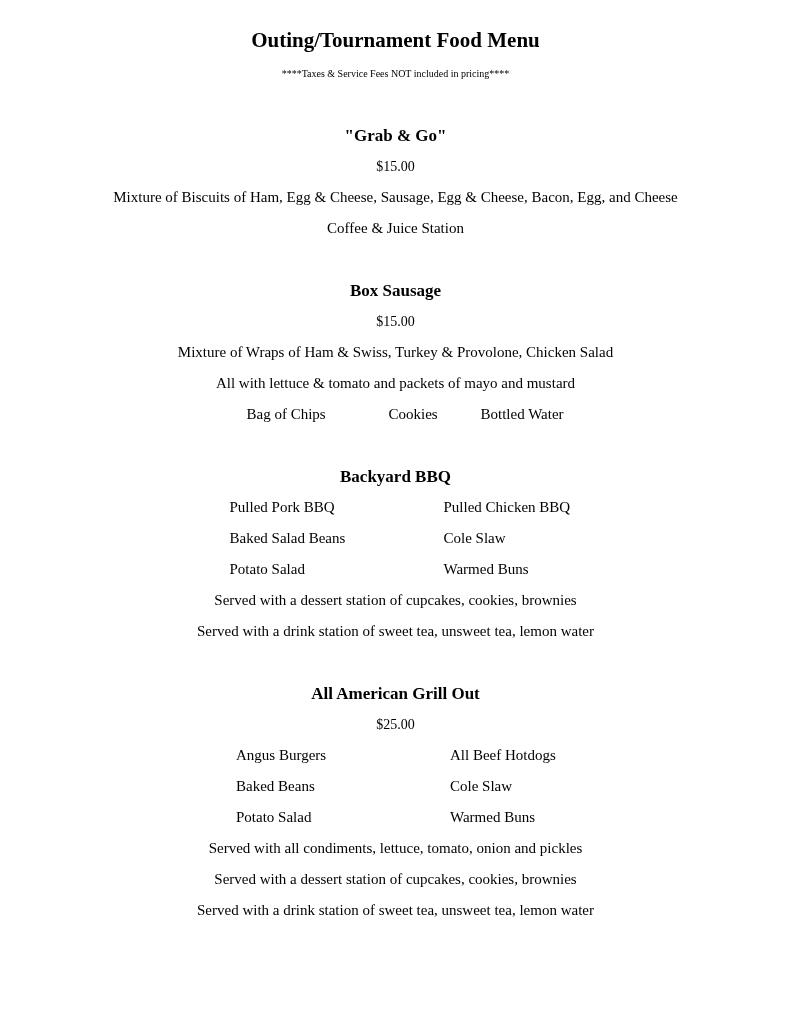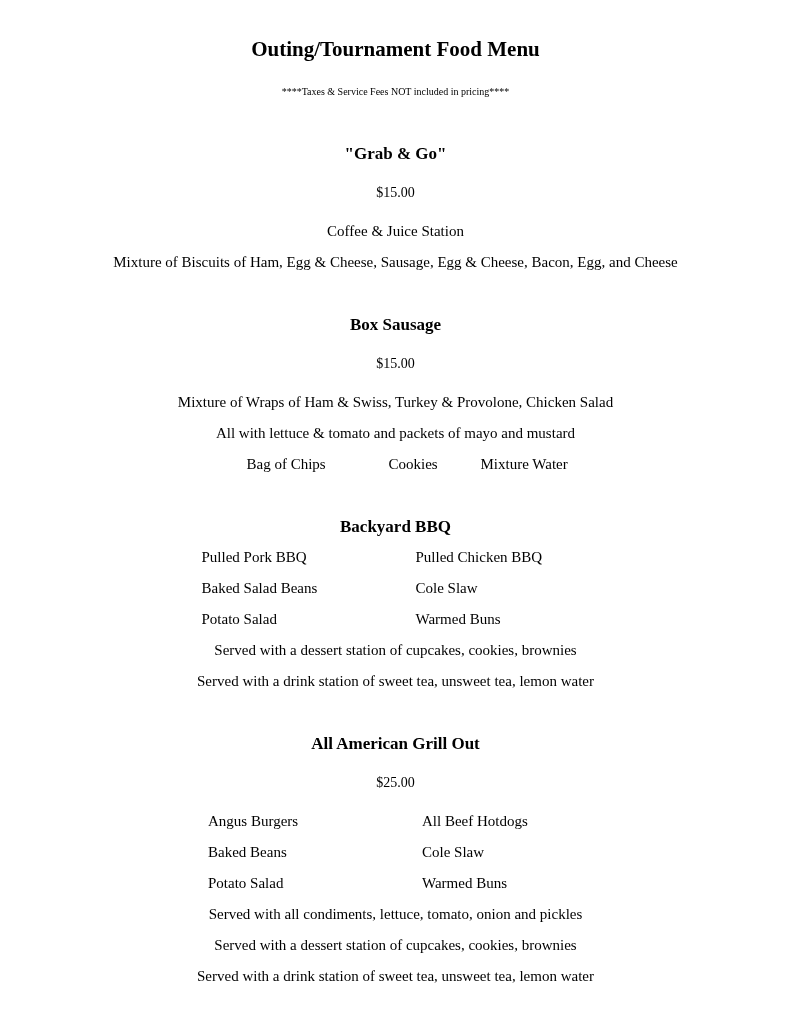--- a/index.html
+++ b/index.html
@@ -25,21 +25,21 @@
     padding-top: 26px;
     text-align: center;
   }
 
   
   .doc-title {
     font-size: 21px;
     font-weight: bold;
     line-height: 28px;
     letter-spacing: 0px;
-    margin: 9px;
+    margin: 0;
   }
   .doc-subtitle {
     font-size: 10px;
     font-weight: normal;
     line-height: 31px;
     margin: 0;
     padding-top: 4px;
   }
 
   
@@ -48,21 +48,21 @@
   }
   .section-title {
     font-size: 17px;
     font-weight: bold;
     line-height: 31px;
     margin: 0;
   }
   .section-price {
     font-size: 14px;
     line-height: 31px;
-    margin: 8px;
+    margin: 0;
   }
   .line {
     font-size: 15px;
     line-height: 31px;
     margin: 0;
     white-space: nowrap;
   }
 
   
   .cols {
@@ -70,21 +70,21 @@
     margin: 0 auto;
     text-align: left;
   }
   .cols.bbq { width: 420px; padding-left: 32px; }
   .cols.grill { width: 420px; padding-left: 45px; }
   .row {
     display: flex;
     line-height: 31px;
     font-size: 15px;
   }
-  .row .c1 { width: 214px; flex: 0 0 214px; white-space: nowrap; }
+  .row .c1 { width: 214px; flex: 0 0 214px; white-space: nowrap; margin-left: 28px; }
   .row .c2 { flex: 1 1 auto; white-space: nowrap; }
 
   
   .triple {
     display: flex;
     width: 330px;
     margin: 0 auto;
     text-align: left;
     font-size: 15px;
     line-height: 31px;
@@ -101,33 +101,33 @@
 <div class="page">
   <div class="doc">
 
     <h1 class="doc-title">Outing/Tournament Food Menu</h1>
 
     <p class="doc-subtitle">****Taxes &amp; Service Fees NOT included in pricing****</p>
 
     <div class="section">
       <h2 class="section-title">"Grab &amp; Go"</h2>
       <p class="section-price">$15.00</p>
+      <p class="line">Mixture of Biscuits of Ham, Egg &amp; Cheese, Sausage, Egg &amp; Cheese, Bacon, Egg, and Cheese</p>
       <p class="line">Coffee &amp; Juice Station</p>
-      <p class="line">Mixture of Biscuits of Ham, Egg &amp; Cheese, Sausage, Egg &amp; Cheese, Bacon, Egg, and Cheese</p>
     </div>
 
     <div class="section">
       <h2 class="section-title">Box Sausage</h2>
       <p class="section-price">$15.00</p>
       <p class="line">Mixture of Wraps of Ham &amp; Swiss, Turkey &amp; Provolone, Chicken Salad</p>
       <p class="line">All with lettuce &amp; tomato and packets of mayo and mustard</p>
       <div class="triple">
         <span class="t1">Bag of Chips</span>
         <span class="t2">Cookies</span>
-        <span class="t3">Mixture Water</span>
+        <span class="t3">Bottled Water</span>
       </div>
     </div>
 
     <div class="section">
       <h2 class="section-title">Backyard BBQ</h2>
 
       <div class="cols bbq">
         <div class="row">
           <span class="c1">Pulled Pork BBQ</span>
           <span class="c2">Pulled Chicken BBQ</span>

